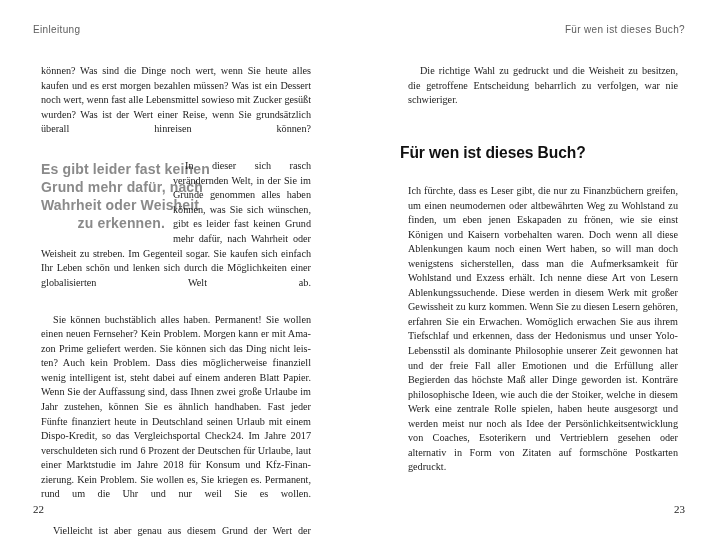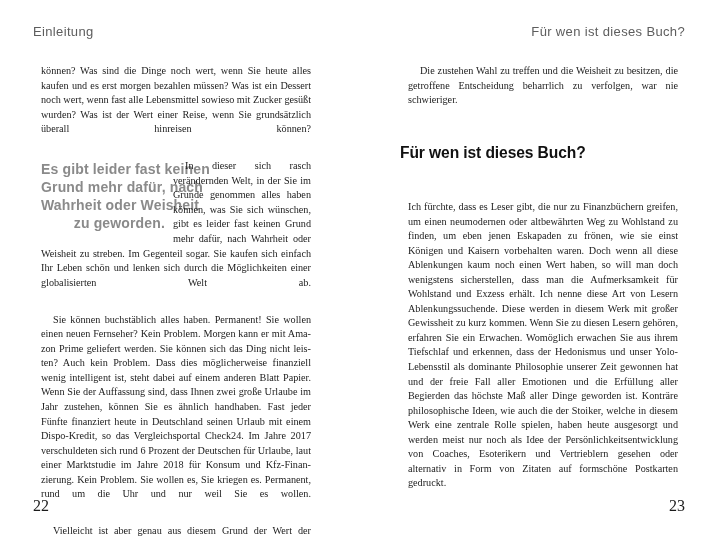--- a/index.html
+++ b/index.html
@@ -29,21 +29,21 @@
     height: 539px;
     box-sizing: border-box;
     background: #ffffff;
   }
 
   
   .runhead {
     position: absolute;
     top: 24px;
     font-family: "Liberation Sans", sans-serif;
-    font-size: 13px;
+    font-size: 10px;
     letter-spacing: 0.35px;
     color: #5d5d5d;
     white-space: nowrap;
   }
   .runhead.left  { left: 33px; }
   .runhead.right { right: 35px; text-align: right; }
 
   
   .textblock {
     position: absolute;
@@ -91,29 +91,29 @@
     margin: 0;
     font-family: "Liberation Sans", sans-serif;
     font-weight: bold;
     font-size: 15.6px;
     line-height: 19px;
     color: #111111;
     letter-spacing: -0.1px;
   }
 
   .textblock.after-heading {
-    top: 192px;
+    top: 176px;
   }
 
   
   .folio {
     position: absolute;
     bottom: 24px;
     font-family: "Liberation Serif", serif;
-    font-size: 16px;
+    font-size: 11px;
     color: #1b1b1b;
     margin-top: 35px;
   }
   .folio.left  { left: 33px; }
   .folio.right { right: 35px; }
 
   
   .textblock p::after {
     content: "";
     display: inline-block;
@@ -131,39 +131,39 @@
 
     <div class="textblock">
 
       <p class="noindent">können? Was sind die Dinge noch wert, wenn Sie heute alles kaufen und es erst morgen bezahlen müssen? Was ist ein Des­sert noch wert, wenn fast alle Lebensmittel sowieso mit Zu­cker gesüßt wurden? Was ist der Wert einer Reise, wenn Sie grundsätzlich überall hinreisen können?</p>
 
       <p>
         <span class="pullquote">
           <span class="pq-line">Es gibt leider fast keinen</span>
           <span class="pq-line">Grund mehr dafür, nach</span>
           <span class="pq-line">Wahrheit oder Weisheit</span>
-          <span class="pq-line">zu geworden.</span>
+          <span class="pq-line">zu erkennen.</span>
         </span>
         <span>In dieser sich rasch verändernden Welt, in der Sie im Grunde genommen alles haben können, was Sie sich wünschen, gibt es leider fast keinen Grund mehr da­für, nach Wahrheit oder Weisheit zu streben. Im Gegenteil sogar. Sie kaufen sich einfach Ihr Leben schön und lenken sich durch die Möglich­keiten einer globalisierten Welt ab.</span>
       </p>
 
       <p>Sie können buchstäblich alles haben. Permanent! Sie wollen ei­nen neuen Fernseher? Kein Problem. Morgen kann er mit Ama­zon Prime geliefert werden. Sie können sich das Ding nicht leis­ten? Auch kein Problem. Dass dies möglicherweise finanziell wenig intelligent ist, steht dabei auf einem anderen Blatt Papier. Wenn Sie der Auffassung sind, dass Ihnen zwei große Urlaube im Jahr zustehen, können Sie es ähnlich handhaben. Fast jeder Fünfte finanziert heute in Deutschland seinen Urlaub mit einem Dispo-Kredit, so das Vergleichsportal Check24. Im Jahre 2017 verschuldeten sich rund 6 Prozent der Deutschen für Urlaube, laut einer Marktstudie im Jahre 2018 für Konsum und Kfz-Finan­zierung. Kein Problem. Sie wollen es, Sie kriegen es. Permanent, rund um die Uhr und nur weil Sie es wollen.</p>
 
       <p>Vielleicht ist aber genau aus diesem Grund der Wert der Weisheit und das Streben nach Wahrheit heute umso wichtiger geworden. Ja, gerade weil diese Weisheit und Wahrheit Mangel­ware und in den meisten Köpfen ausverkauft zu sein scheinen, sind sie so wertvoll geworden.</p>
     </div>
 
     <div class="folio left">22</div>
   </div>
 
   <div class="page page-right">
 
     <div class="runhead right">Für wen ist dieses Buch?</div>
 
     <div class="textblock">
-      <p>Die zustehen Wahl zu treffen und die Weisheit zu besitzen, die getroffene Entscheidung beharrlich zu verfolgen, war nie schwieriger.</p>
+      <p>Die richtige Wahl zu gedruckt und die Weisheit zu besitzen, die getroffene Entscheidung beharrlich zu verfolgen, war nie schwieriger.</p>
     </div>
 
     <h2 class="section-heading">Für wen ist dieses Buch?</h2>
 
     <div class="textblock after-heading">
       <p class="noindent">Ich fürchte, dass es Leser gibt, die nur zu Finanzbüchern grei­fen, um einen neumodernen oder altbewährten Weg zu Wohl­stand zu finden, um eben jenen Eskapaden zu frönen, wie sie einst Königen und Kaisern vorbehalten waren. Doch wenn all diese Ablenkungen kaum noch einen Wert haben, so will man doch wenigstens sicherstellen, dass man die Aufmerksamkeit für Wohlstand und Exzess erhält. Ich nenne diese Art von Le­sern Ablenkungssuchende. Diese werden in diesem Werk mit großer Gewissheit zu kurz kommen. Wenn Sie zu diesen Le­sern gehören, erfahren Sie ein Erwachen. Womöglich erwachen Sie aus ihrem Tiefschlaf und erkennen, dass der Hedonismus und unser Yolo-Lebensstil als dominante Philosophie unserer Zeit gewonnen hat und der freie Fall aller Emotionen und die Erfüllung aller Begierden das höchste Maß aller Dinge gewor­den ist. Konträre philosophische Ideen, wie auch die der Stoi­ker, welche in diesem Werk eine zentrale Rolle spielen, haben heute ausgesorgt und werden meist nur noch als Idee der Per­sönlichkeitsentwicklung von Coaches, Esoterikern und Ver­trieblern gesehen oder alternativ in Form von Zitaten auf form­schöne Postkarten gedruckt.</p>
     </div>
 
     <div class="folio right">23</div>
   </div>

